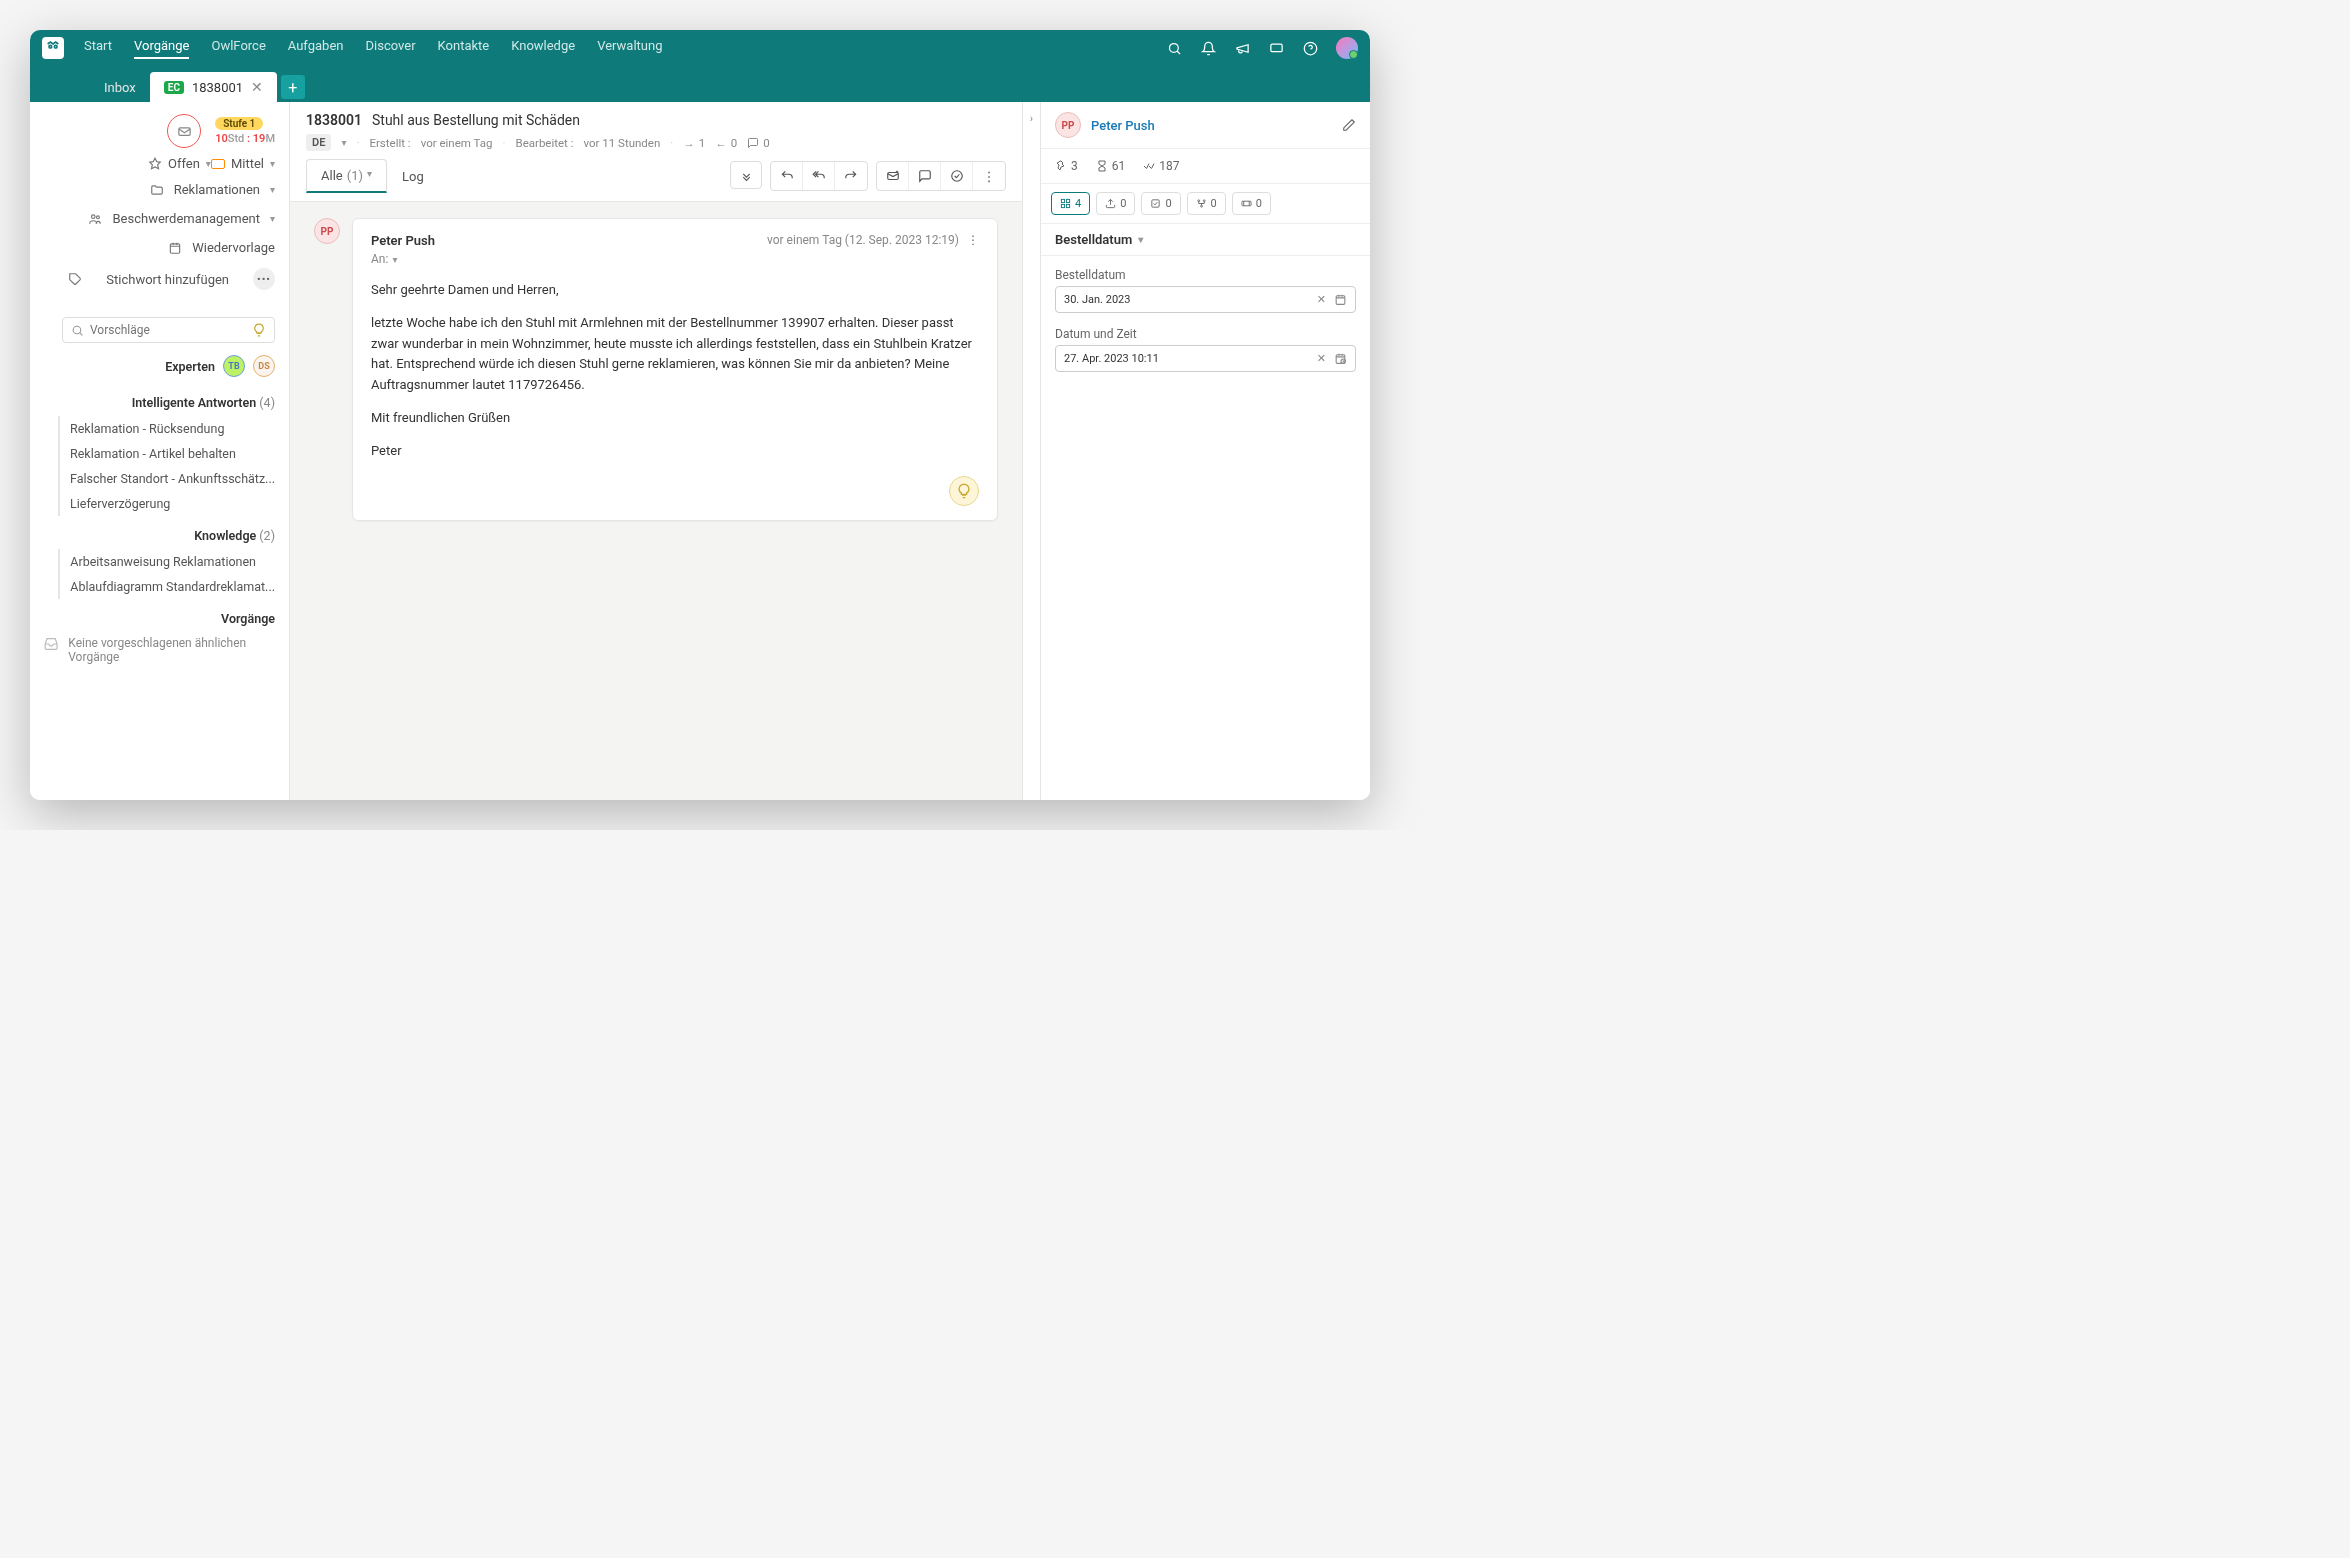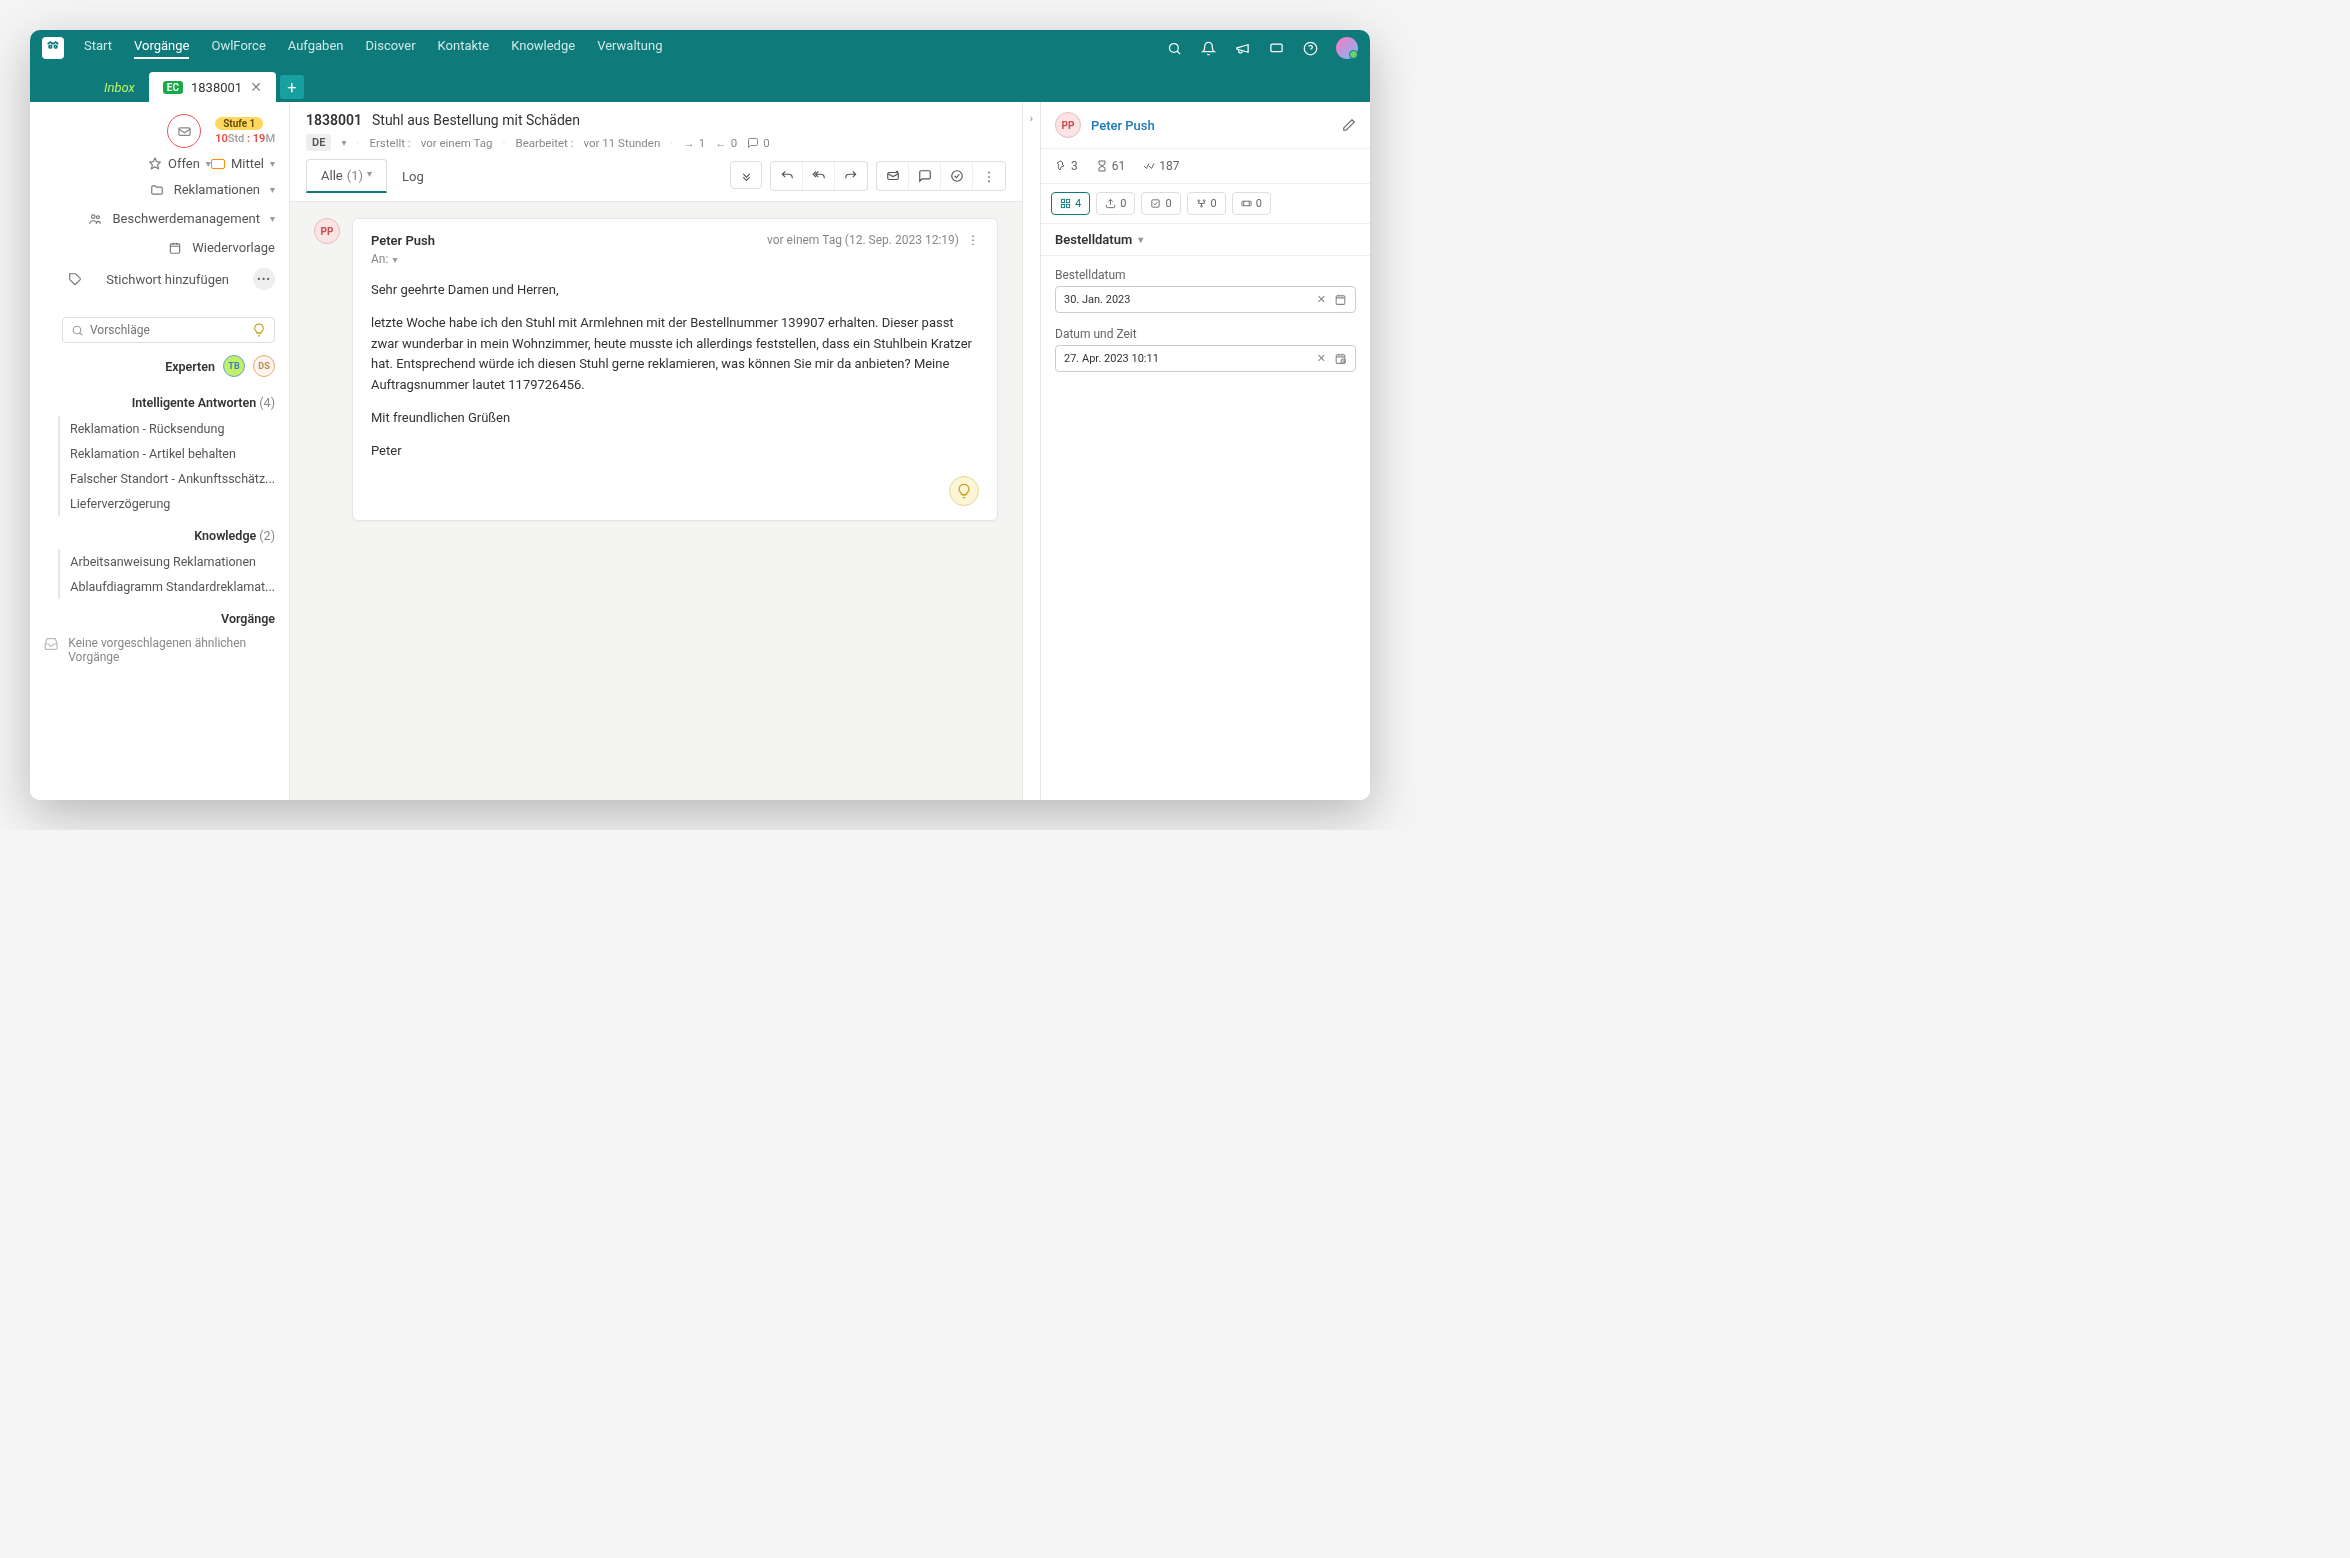--- a/index.html
+++ b/index.html
@@ -10,21 +10,21 @@
 .logo { width: 22px; height: 22px; background: #fff; border-radius: 4px; display:flex;align-items:center;justify-content:center;color:#0e7a7a;font-weight:bold;font-size:14px; }
 .nav-items { display: flex; gap: 22px; }
 .nav-item { font-size: 13px; color: #d0e8e8; cursor: pointer; padding-bottom: 4px; }
 .nav-item.active { color:#fff; border-bottom: 2px solid #fff; }
 .topbar-right { display: flex; align-items: center; gap: 18px; }
 .topbar-right .icon { width: 16px; height: 16px; color:#fff; cursor:pointer; display:flex;align-items:center;justify-content:center;}
 .avatar-sm { width: 22px; height: 22px; border-radius: 50%; background: linear-gradient(135deg,#f7b,#7bf); position:relative;}
 .avatar-sm::after{content:"";position:absolute;bottom:0;right:0;width:7px;height:7px;background:#6dd16d;border:1px solid #0e7a7a;border-radius:50%;}
 .tabs-row { background:#0e7a7a; height:36px; display:flex; align-items:flex-end; padding-left: 60px; gap:0;}
 .tab { height:30px; padding:0 14px; display:flex;align-items:center; font-size:13px; gap:8px; cursor:pointer; color:#d0e8e8;}
-.tab.inbox { color:#bef264;font-style:italic; }
+.tab.inbox { color:#e5e5e5; }
 .tab.active { background:#fff; color:#333; border-radius:4px 4px 0 0;}
 .tab-badge { background:#1ba849; color:#fff; font-size:10px; padding:1px 4px; border-radius:3px; font-weight:600;}
 .tab-close { color:#888; font-size:14px;}
 .tab-add { width:24px; height:24px; background:#17a0a0; color:#fff; display:flex;align-items:center;justify-content:center;border-radius:3px;margin-left:4px;margin-bottom:3px;cursor:pointer;}
 .main { flex:1; display:flex; overflow:hidden; background:#fff;}
 .sidebar { width:260px; border-right:1px solid #e5e5e5; display:flex; flex-direction:column; padding:12px 14px; font-size:13px; color:#333; overflow:hidden;align-items:flex-end;}
 .side-top { display:flex; align-items:center; gap:14px; justify-content:center; margin-bottom:8px;}
 .circle-icon { width:34px;height:34px;border:1.5px solid #f05656;border-radius:50%;display:flex;align-items:center;justify-content:center;color:#888;}
 .side-top-right{display:flex;flex-direction:column;align-items:flex-start;}
 .pill{background:#ffd75e;color:#5a4800;font-size:10px;padding:1px 8px;border-radius:8px;font-weight:600;}

